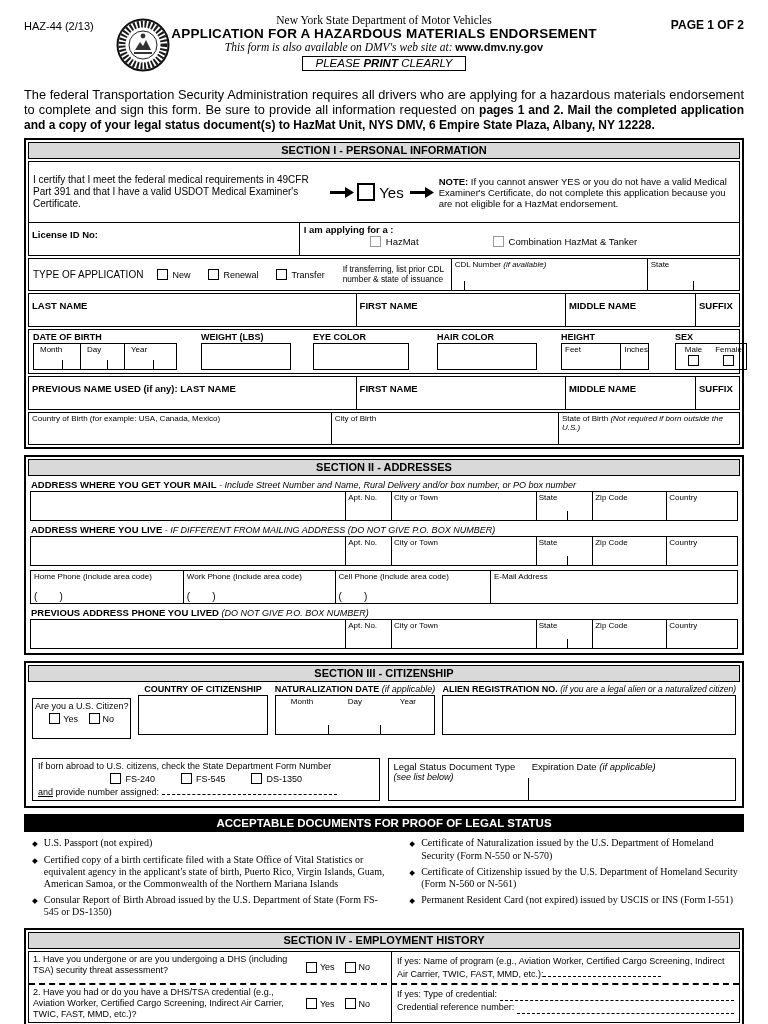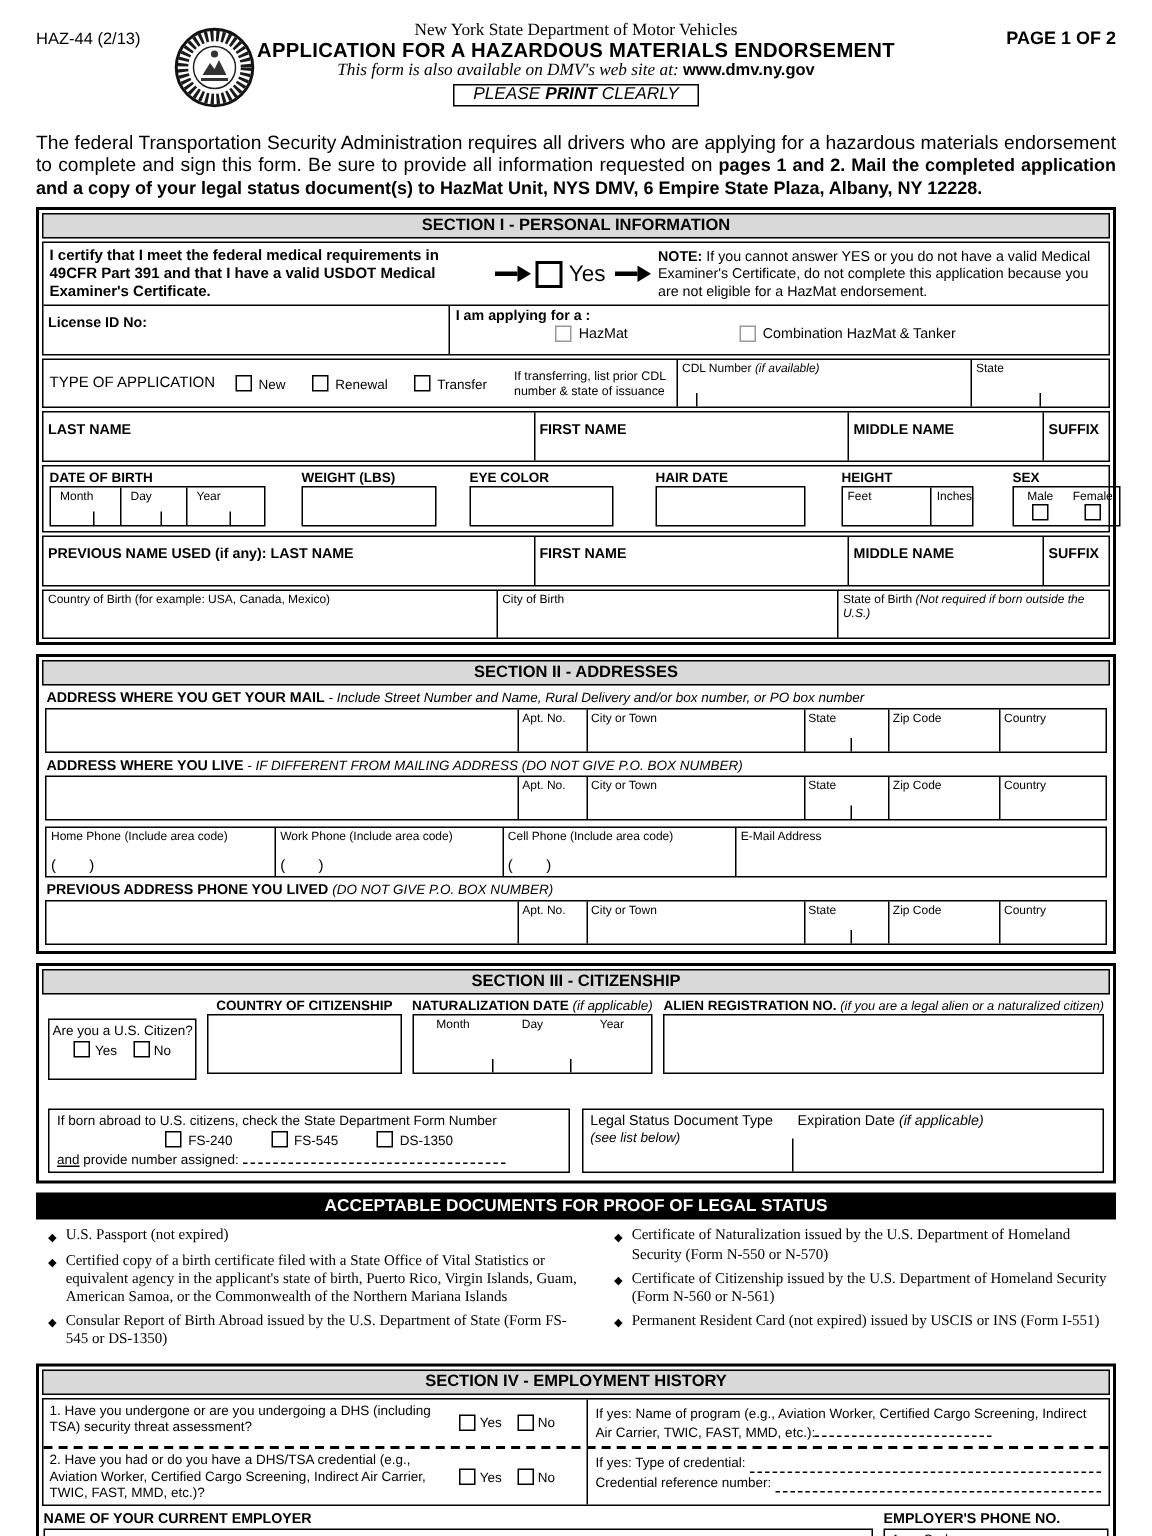--- a/index.html
+++ b/index.html
@@ -37,21 +37,21 @@
   .vtick { position:absolute; bottom:0; width:1px; height:9px; background:#000; }
 
   
   .cb { display:inline-block; width:11px; height:11px; border:1.6px solid #000; background:#fff;
     vertical-align:-2px; flex:none; }
   .cb-lg { width:18px; height:18px; border:2.4px solid #000; vertical-align:-4px; }
   .cb-gray { border-color:#999; }
 
   
   .cert-row { display:flex; align-items:center; min-height:41px; }
-  .cert-left { width:42%; font-size:10px; font-weight:bold; line-height:1.2; padding:2px 4px; }
+  .cert-left { width:42%; font-size:10px; font-weight:normal; line-height:1.2; padding:12px 4px; }
   .arrow { flex:none; margin:0 3px; }
   .yes-lg { font-size:15px; margin:0 3px 0 4px; }
   .cert-note { flex:1; font-size:9.5px; line-height:1.18; padding:2px 5px 2px 2px; }
   .license-row { display:flex; border-top:1px solid #000; height:33px; }
   .lcell { width:38%; padding:1px 3px; }
   .acell { flex:1; border-left:1px solid #000; padding:1px 4px; }
   .apply-opts { display:flex; align-items:center; margin-top:1px; font-size:9.5px; font-weight:normal; }
   .apply-opts .cb { margin-right:5px; }
   .op1 { margin-left:66px; } .op2 { margin-left:74px; }
 
@@ -244,21 +244,21 @@
       </div>
       <div class="grp" style="width:95px; margin-left:24px;">
         <div class="glabel">WEIGHT (LBS)</div>
         <div class="inbox" style="width:90px;"></div>
       </div>
       <div class="grp" style="width:100px; margin-left:22px;">
         <div class="glabel">EYE COLOR</div>
         <div class="inbox" style="width:96px;"></div>
       </div>
       <div class="grp" style="width:104px; margin-left:28px;">
-        <div class="glabel">HAIR DATE</div>
+        <div class="glabel">HAIR COLOR</div>
         <div class="inbox" style="width:100px;"></div>
       </div>
       <div class="grp" style="width:92px; margin-left:24px;">
         <div class="glabel">HEIGHT</div>
         <div class="minigrid" style="width:88px;gap:37px;">
           <div class="mcell" style="width:35px; padding-left:3px;"><span>Feet</span></div>
           <div class="mcell" style="flex:1; padding-left:3px;"><span>Inches</span></div>
         </div>
       </div>
       <div class="grp" style="margin-left:26px;">

